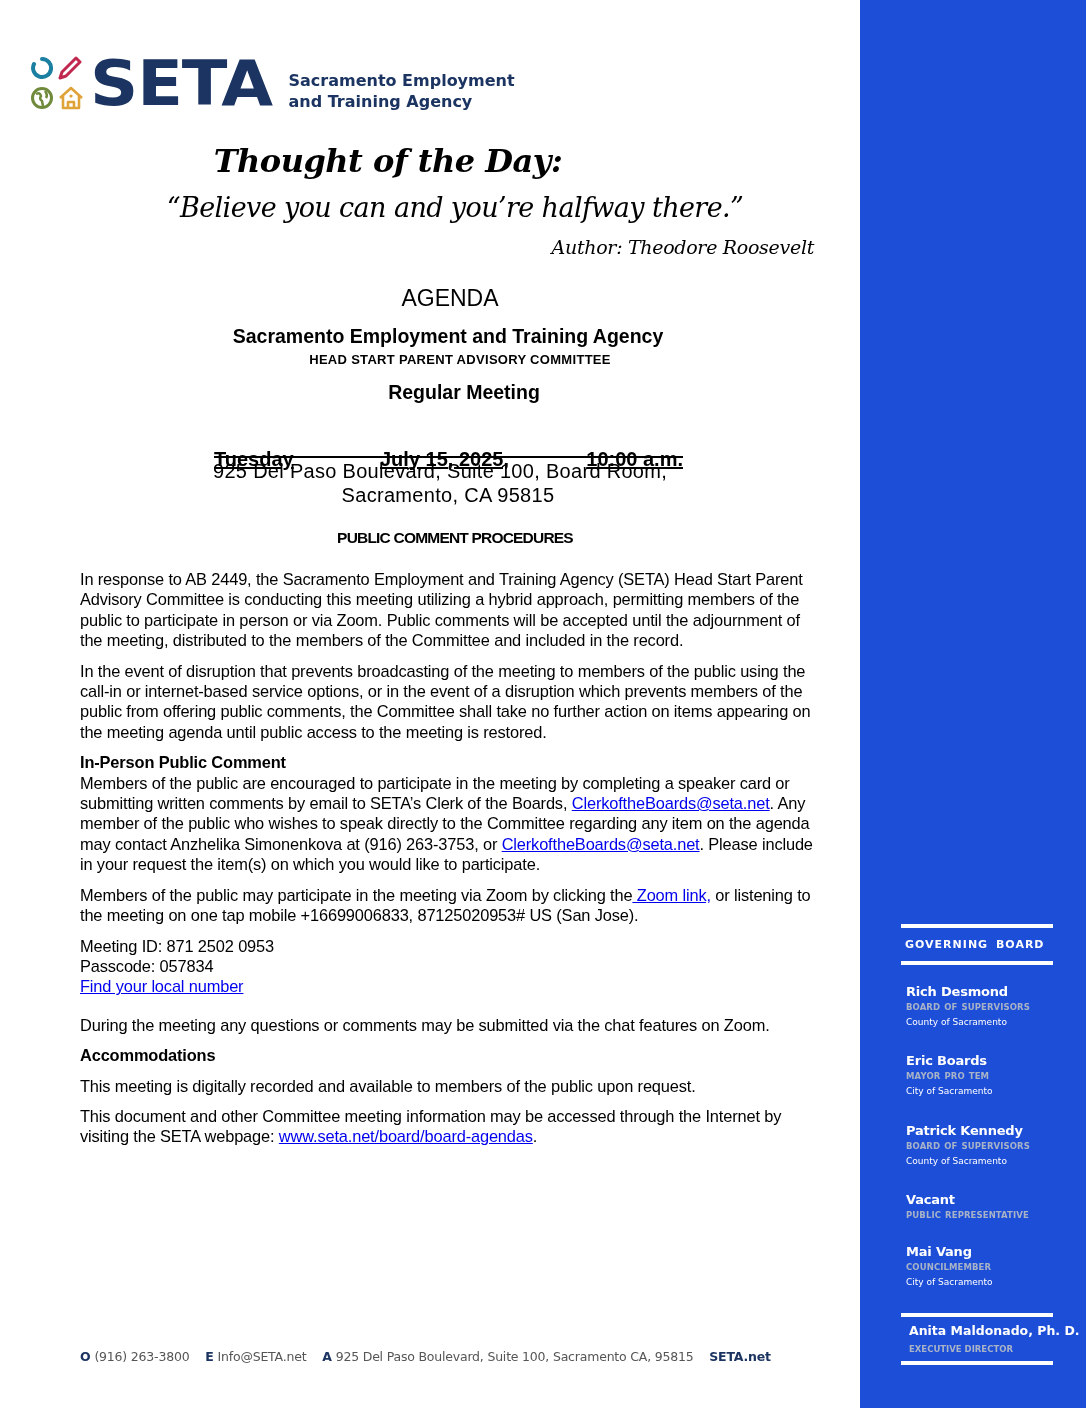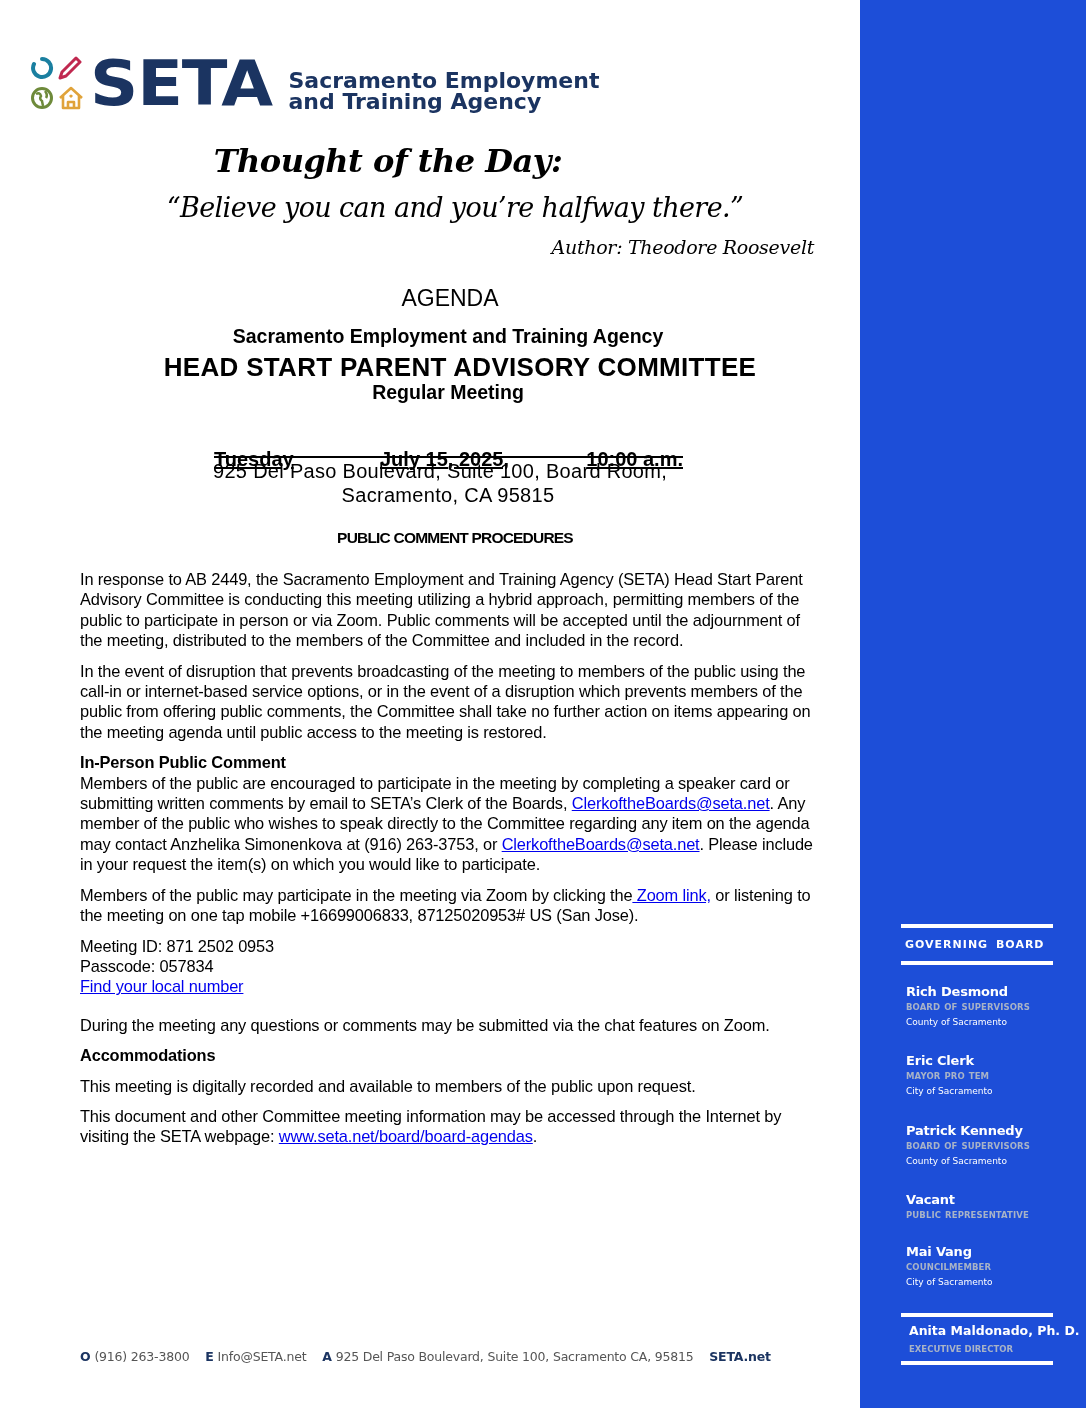--- a/index.html
+++ b/index.html
@@ -4,33 +4,33 @@
 <style>
   * { box-sizing: border-box; margin: 0; padding: 0; }
   html, body { width: 1088px; height: 1408px; background: #ffffff; overflow: hidden; }
   body { position: relative; font-family: "Liberation Sans", sans-serif; color: #000; }
 
   
   .logo { position: absolute; left: 30px; top: 56px; height: 56px; display: flex; align-items: flex-end; }
   .logo-icons { width: 56px; height: 56px; position: relative; }
   .logo-icons svg { position: absolute; }
   .logo-wordmark { font-family: "DejaVu Sans", sans-serif; font-weight: 900; font-size: 62px; letter-spacing: -1px; color: #1b3461; margin-left: 4px; line-height: 56px; transform: scaleX(1.08); transform-origin: left center; }
-  .logo-sub { margin-left: 22px; font-family: "DejaVu Sans", sans-serif; font-weight: bold; font-size: 22px; color: #1b3461; line-height: 21px; margin-top: 40px; }
+  .logo-sub { margin-left: 22px; font-family: "DejaVu Sans", sans-serif; font-weight: bold; font-size: 16px; color: #1b3461; line-height: 21px; margin-top: 40px; }
 
   
   .thought-title { position: absolute; left: 0; width: 776px; top: 142px; text-align: center; font-family: "DejaVu Serif", serif; font-style: italic; font-weight: bold; font-size: 32px; letter-spacing: -0.5px; }
   .thought-quote { position: absolute; left: 0; width: 910px; top: 192px; text-align: center; font-family: "DejaVu Serif", serif; font-style: italic; font-size: 27px; letter-spacing: -0.6px; }
   .thought-author { position: absolute; right: 274px; top: 236px; font-family: "DejaVu Serif", serif; font-style: italic; font-size: 19px; letter-spacing: -0.3px; }
 
   
   .center-block { position: absolute; left: 0; width: 900px; text-align: center; }
   .agenda-title { top: 285px; font-size: 23px; }
   .org-name { top: 325px; font-weight: bold; font-size: 19.5px; left: 0; width: 896px; }
-  .committee { top: 352px; font-weight: bold; font-size: 26px; letter-spacing: 0.3px; left: 10px; }
-  .meeting-type { top: 381px; font-weight: bold; font-size: 19.5px; left: 0; width: 896px; }
+  .committee { top: 352px; font-weight: bold; font-size: 13px; letter-spacing: 0.3px; left: 10px; }
+  .meeting-type { top: 381px; font-weight: bold; font-size: 19.5px; left: 16px; width: 896px; }
 
   .datetime-row { position: absolute; left: 214px; top: 434px; width: 469px; font-weight: bold; font-size: 20px; border-bottom: 2px solid #000; height: 24px; line-height: 22px; }
   .datetime-row span { position: absolute; top: 14px; text-decoration: underline; }
   .address1 { position: absolute; left: 213px; top: 460px; font-size: 20px; letter-spacing: 0.3px; }
   .address2 { position: absolute; left: 0; width: 896px; top: 484px; text-align: center; font-size: 20px; letter-spacing: 0.3px; }
 
   .pcp-title { position: absolute; left: 0; width: 910px; top: 529px; text-align: center; font-weight: bold; font-size: 15.5px; letter-spacing: -0.8px; }
 
   
   .body-text { position: absolute; left: 80px; width: 740px; font-size: 16.4px; line-height: 20.4px; letter-spacing: -0.15px; }
@@ -137,21 +137,21 @@
   <div class="sidebar-rule" style="top:924px"></div>
   <div class="gb-title">GOVERNING BOARD</div>
   <div class="sidebar-rule" style="top:961px"></div>
 
   <div class="member" style="top:983px">
     <div class="name">Rich Desmond</div>
     <div class="role">BOARD OF SUPERVISORS</div>
     <div class="org">County of Sacramento</div>
   </div>
   <div class="member" style="top:1052px">
-    <div class="name">Eric Clerk</div>
+    <div class="name">Eric Boards</div>
     <div class="role">MAYOR PRO TEM</div>
     <div class="org">City of Sacramento</div>
   </div>
   <div class="member" style="top:1122px">
     <div class="name">Patrick Kennedy</div>
     <div class="role">BOARD OF SUPERVISORS</div>
     <div class="org">County of Sacramento</div>
   </div>
   <div class="member" style="top:1191px">
     <div class="name">Vacant</div>

